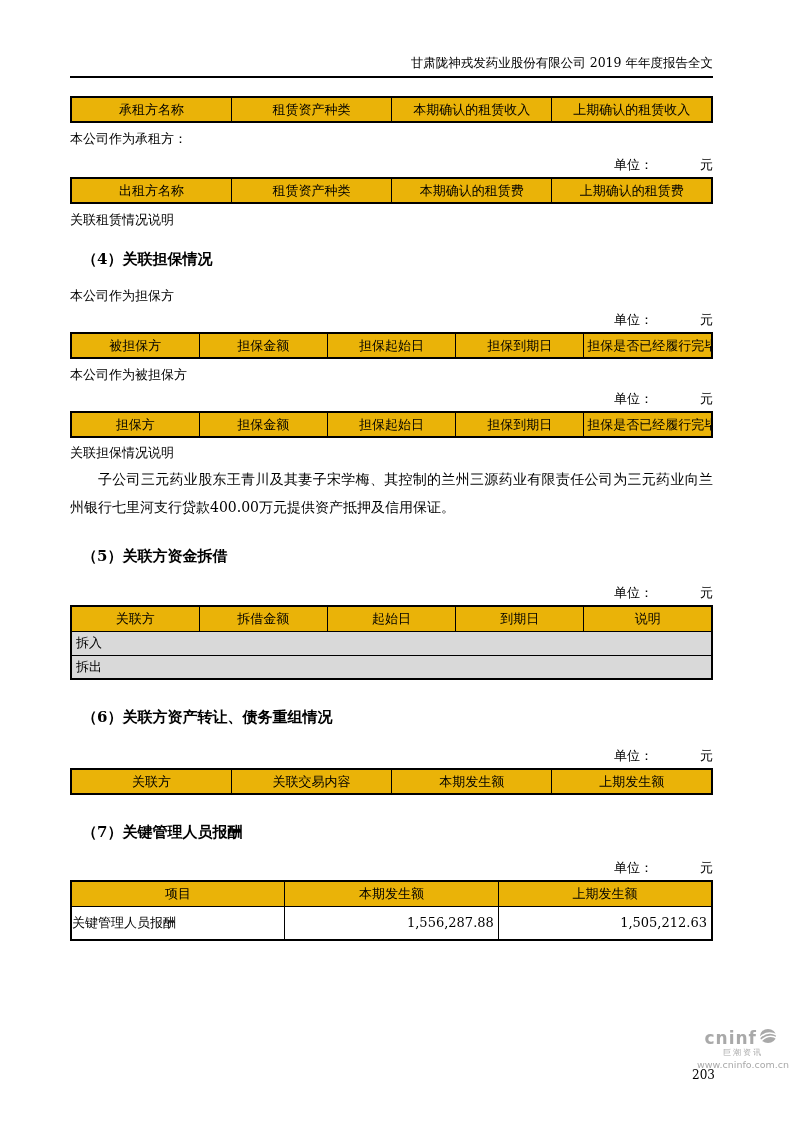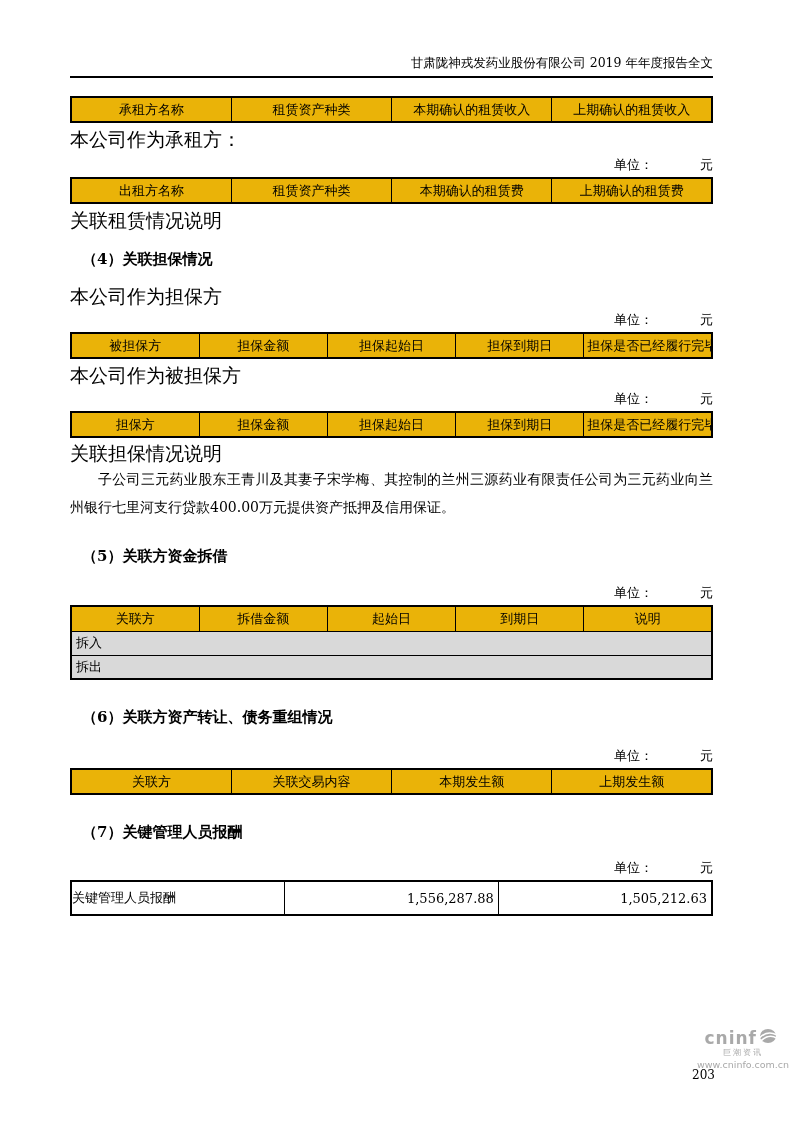--- a/index.html
+++ b/index.html
@@ -43,21 +43,21 @@
   table.tbl td.spacer-row {
     background: #d9d9d9;
     text-align: left;
     height: 24px;
     padding-left: 4px;
   }
   table.tbl td.cell-left  { text-align: left;  background: #fff; height: 34px; padding-left: 0; font-family: Liberation Mono, monospace; }
   table.tbl td.cell-num   { text-align: right; background: #fff; height: 30px; padding-right: 4px; }
 
   
-  .plain-label { font-size: 19px; line-height: 16px; }
+  .plain-label { font-size: 13px; line-height: 16px; }
   .unit-note {
     display: flex;
     justify-content: flex-end;
     font-size: 13px;
     line-height: 16px;
     gap: 23px;
   }
   .unit-note .unit-value { margin-left: 24px; }
   .section-heading {
     font-size: 15px;
@@ -265,20 +265,25 @@
 
   <div class="section-heading mt-h7">（7）关键管理人员报酬</div>
 
   <div class="unit-note mt-unit6">
     <span>单位：</span>
     <span class="unit-value">元</span>
   </div>
 
   <table class="tbl mt-t7">
     <tbody>
+        <tr>
+      <td class="hdr">项目</td>
+      <td class="hdr">本期发生额</td>
+      <td class="hdr">上期发生额</td>
+    </tr>
     <tr>
       <td class="cell-left">关键管理人员报酬</td>
       <td class="cell-num">1,556,287.88</td>
       <td class="cell-num">1,505,212.63</td>
     </tr>
   </tbody>
     </table>
 
 </div>
 

